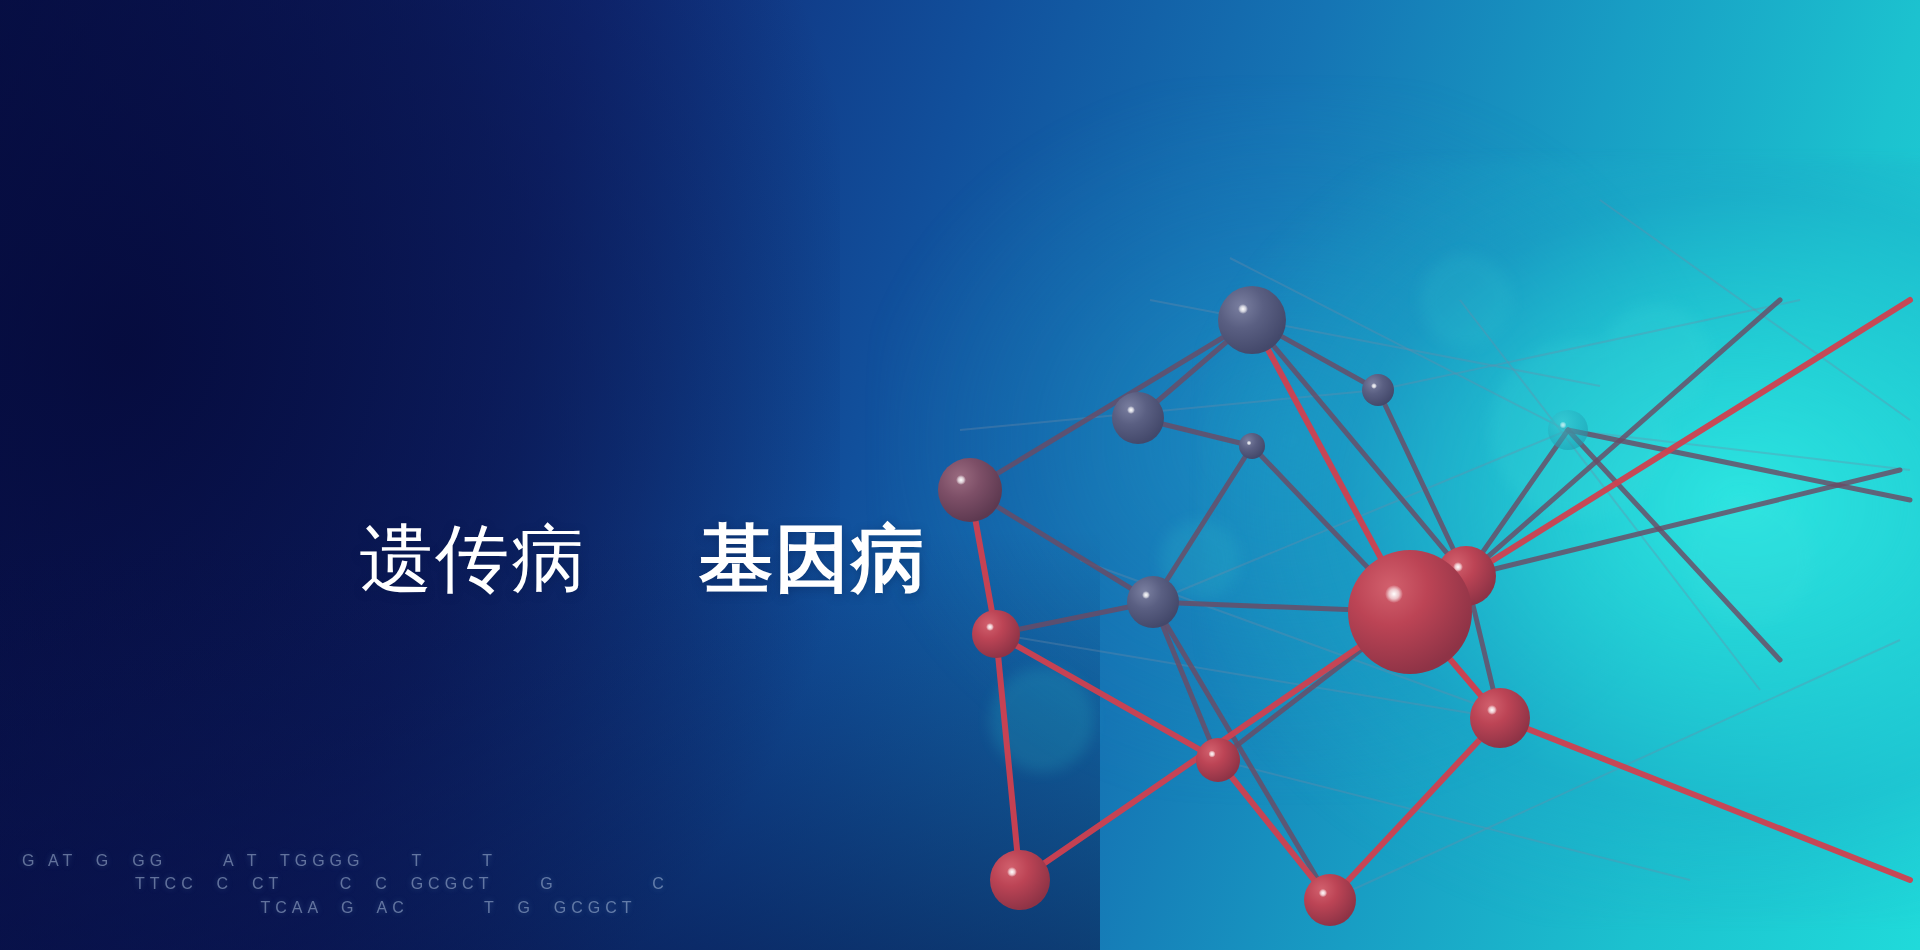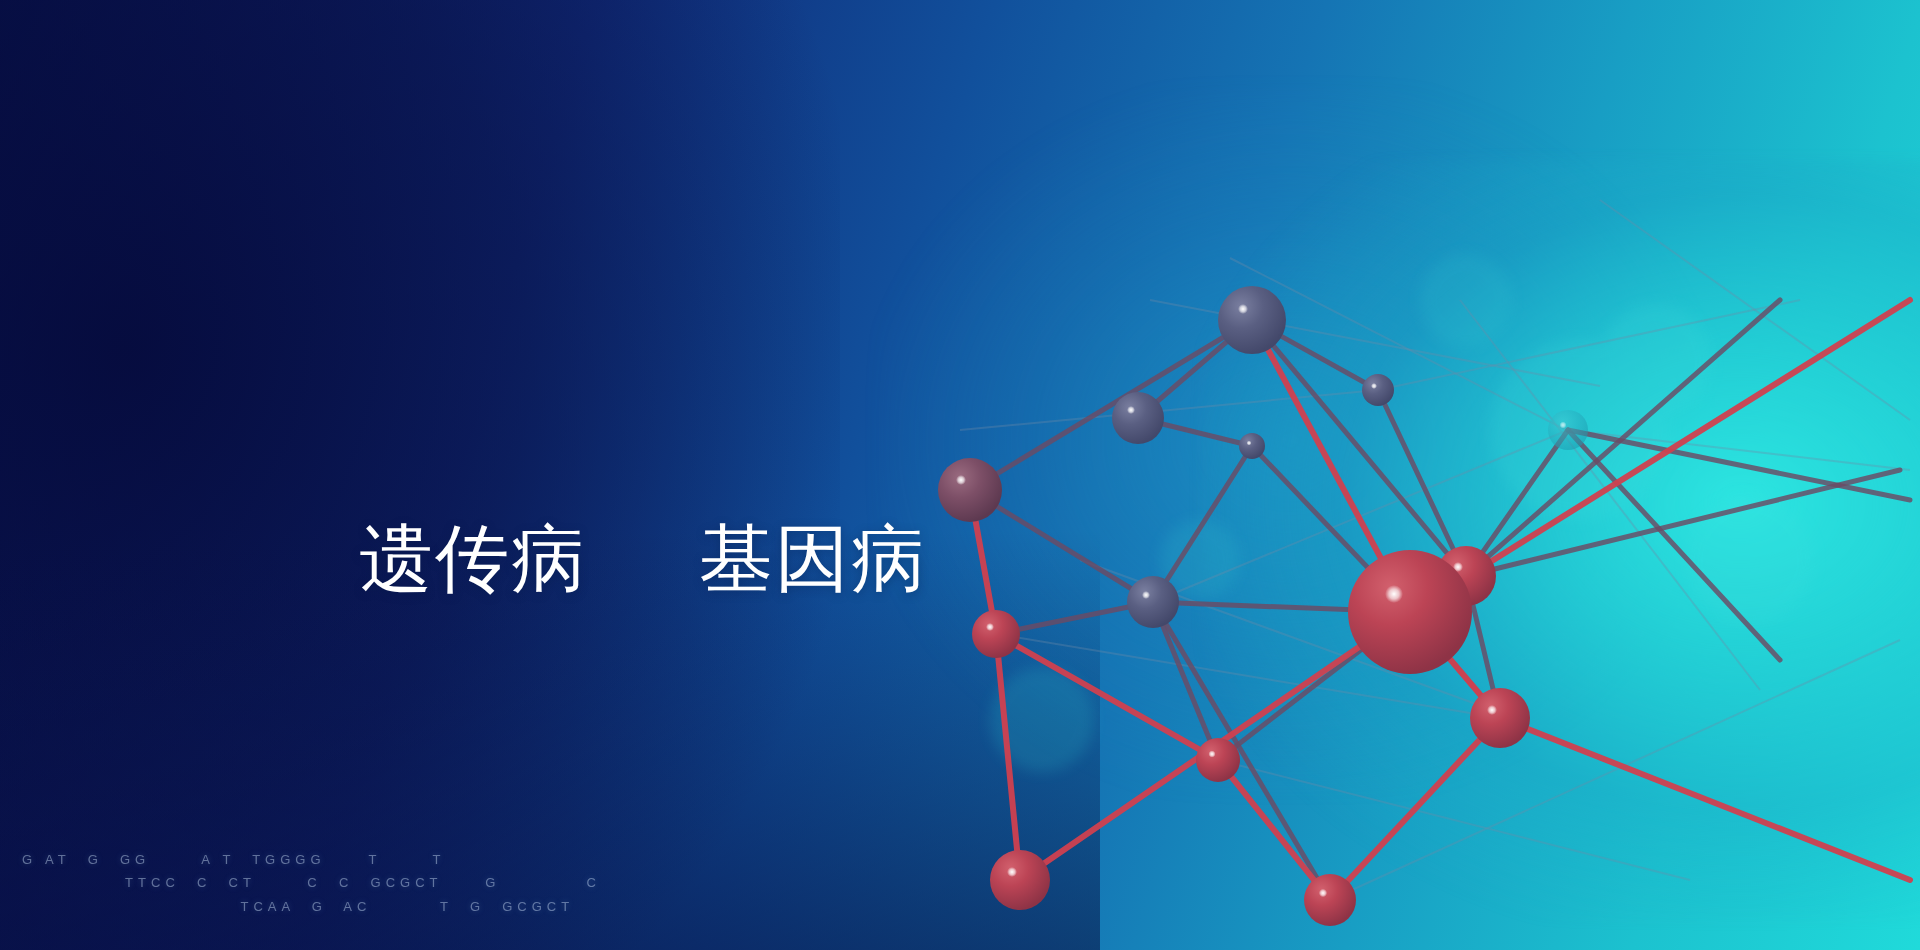--- a/index.html
+++ b/index.html
@@ -78,29 +78,29 @@
     font-size:74px;
     line-height:1;
     letter-spacing:2px;
     text-shadow:0 2px 10px rgba(0,25,70,.35);
     white-space:pre;
   }
   .headline .row{display:block;}
   .headline .row + .row{margin-top:94px;}
   .headline .seg-a{display:inline-block;}
   .headline .gap{display:inline-block;width:112px;}
-  .headline .seg-b{display:inline-block;}
+  .headline .seg-b{display:inline-block;font-weight:bold;}
 
   
   .dna{
     position:absolute;
     left:22px;
     color:rgba(197,216,240,.46);
     font-family:"Liberation Sans","DejaVu Sans",sans-serif;
-    font-size:13px;
+    font-size:16px;
     letter-spacing:5px;
     white-space:pre;
     text-shadow:0 0 6px rgba(150,195,245,.25);
   }
   .dna.r1{top:852px;}
   .dna.r2{top:875px;left:22px;}
   .dna.r3{top:899px;left:34px;}
 </style>
 </head>
 <body>

